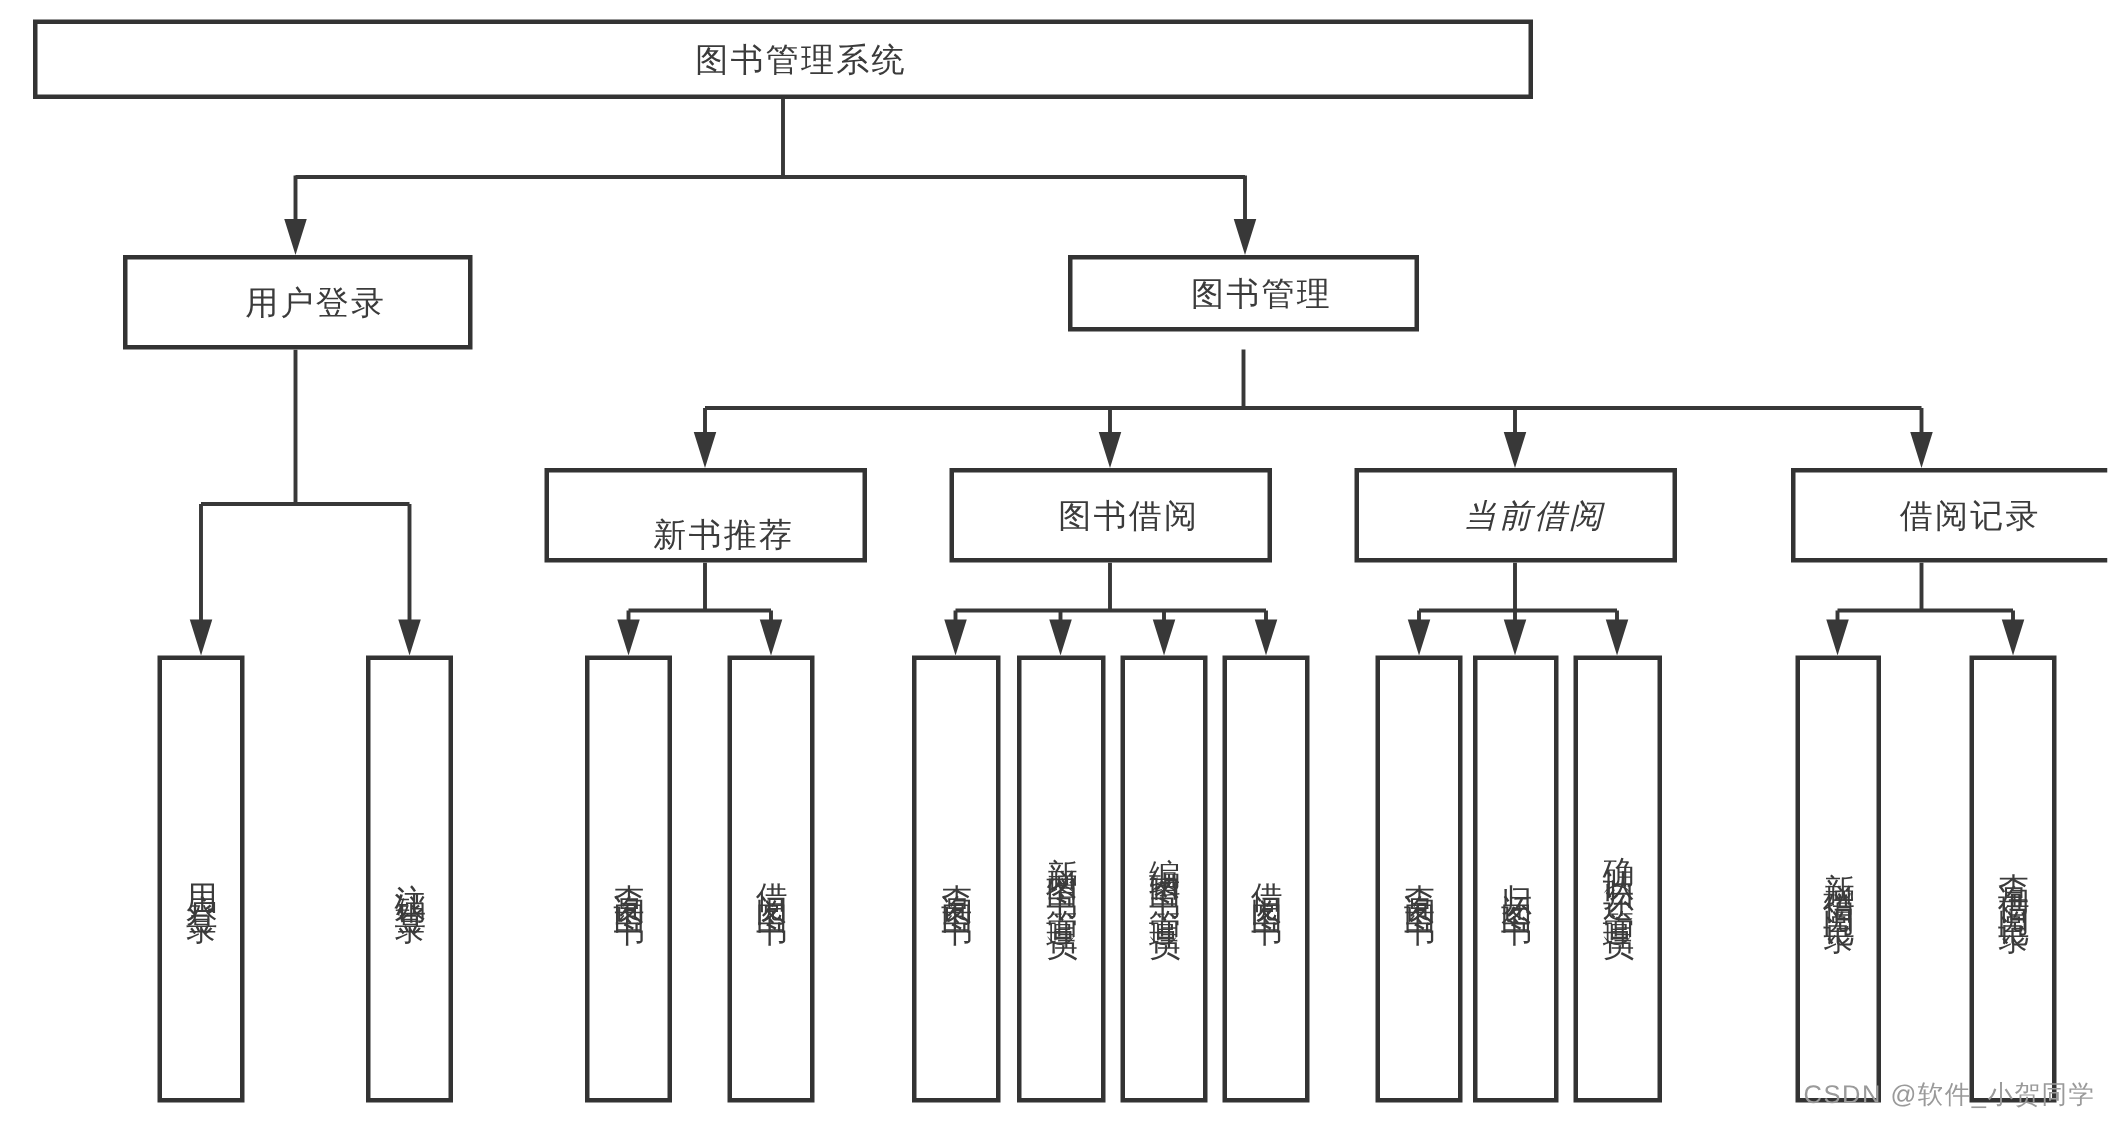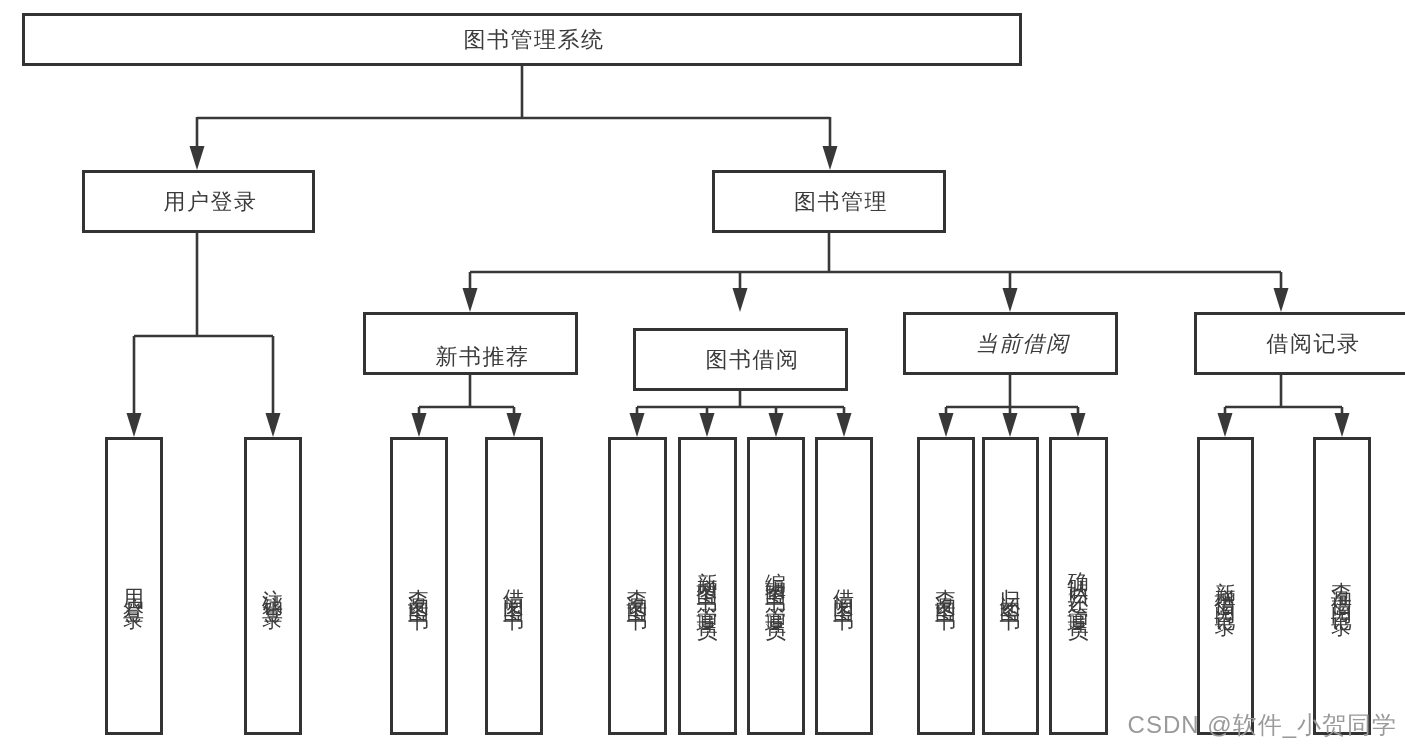--- a/index.html
+++ b/index.html
@@ -57,21 +57,21 @@
     font-size: 21px;
     color: #3b3b3b;
     letter-spacing: 7px;
     line-height: 1.0;
     white-space: nowrap;
   }
   .watermark {
     position: absolute;
     right: 8px;
     bottom: 6px;
-    font-size: 24px;
+    font-size: 17px;
     color: #9a9a9a;
     letter-spacing: 1px;
     z-index: 3;
     white-space: nowrap;
   }
 </style>
 </head>
 <body>
 
 <div class="canvas">
@@ -117,28 +117,28 @@
     </g>
   </svg>
 
   <div class="node" style="left:22px; top:13px; width:1000px; height:53px;">
     <span class="label-h">图书管理系统</span>
   </div>
 
   <div class="node" style="left:82px; top:170px; width:233px; height:63px;">
     <span class="label-h">用户登录</span>
   </div>
-  <div class="node" style="left:712px; top:170px; width:234px; height:63px;">
+  <div class="node" style="left:712px; top:170px; width:234px; height:51px;">
     <span class="label-h">图书管理</span>
   </div>
 
   <div class="node" style="left:363px; top:312px; width:215px; height:63px;align-items:flex-end;">
     <span class="label-h">新书推荐</span>
   </div>
-  <div class="node" style="left:633px; top:328px; width:215px; height:63px;">
+  <div class="node" style="left:633px; top:312px; width:215px; height:63px;">
     <span class="label-h">图书借阅</span>
   </div>
   <div class="node" style="left:903px; top:312px; width:215px; height:63px;font-style:italic;">
     <span class="label-h">当前借阅</span>
   </div>
   <div class="node" style="left:1194px; top:312px; width:215px; height:63px;">
     <span class="label-h">借阅记录</span>
   </div>
 
   <div class="leaf" style="left:105px;">

